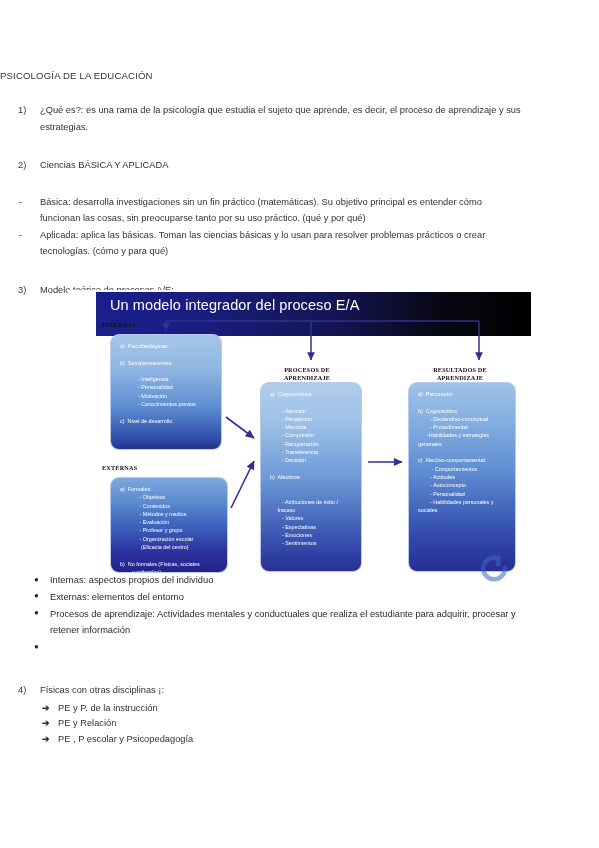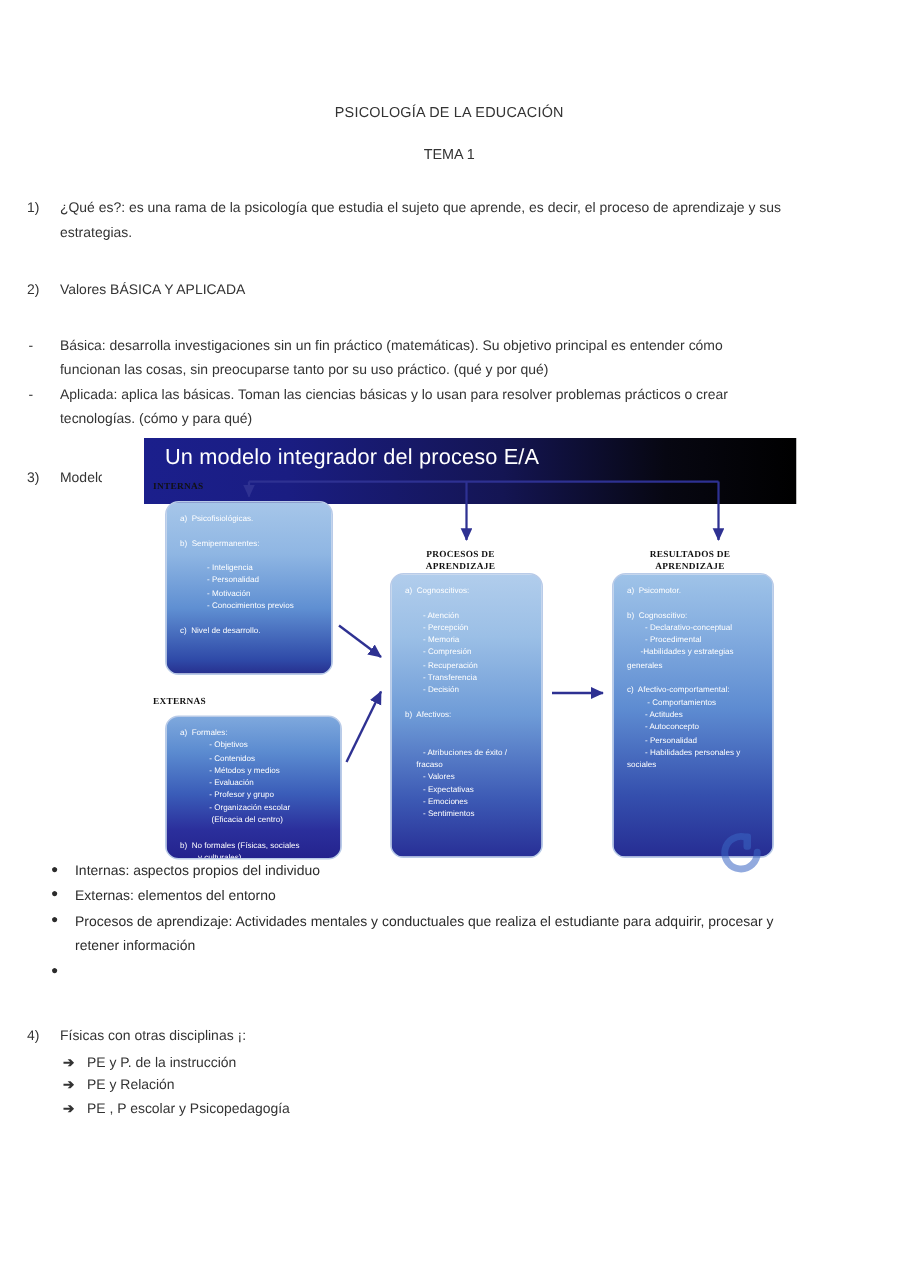--- a/index.html
+++ b/index.html
@@ -17,21 +17,20 @@
   }
 
   .page {
     position: absolute;
     inset: 0;
     padding: 0;
   }
 
   
   .doc-title {
-    text-align: center;
     font-size: 9.6px;
     letter-spacing: 0.15px;
     margin: 70px 0 0 0;
     color: #333;
   }
   .doc-subtitle {
     text-align: center;
     font-size: 9.6px;
     margin: 17px 0 0 0;
     color: #333;
@@ -213,30 +212,29 @@
     height: 30px;
     opacity: 0.55;
   }
 </style>
 </head>
 <body>
 
 <div class="page">
 
   <div class="doc-title">PSICOLOGÍA DE LA EDUCACIÓN</div>
-  <div class="doc-subtitle">TEMA 1</div>
 
   <div class="num-item block-1">
     <span class="num">1)</span>
     <span class="txt">¿Qué es?: es una rama de la psicología que estudia el sujeto que aprende, es decir, el proceso de aprendizaje y sus estrategias.</span>
   </div>
 
   <div class="num-item block-2">
     <span class="num">2)</span>
-    <span class="txt">Valores BÁSICA Y APLICADA</span>
+    <span class="txt">Ciencias BÁSICA Y APLICADA</span>
   </div>
 
   <ul class="dash-list">
     <li>
       <span class="dash">-</span>
       <span>Básica: desarrolla investigaciones sin un fin práctico (matemáticas). Su objetivo principal es entender cómo funcionan las cosas, sin preocuparse tanto por su uso práctico. (qué y por qué)</span>
     </li>
     <li>
       <span class="dash">-</span>
       <span>Aplicada: aplica las básicas. Toman las ciencias básicas y lo usan para resolver problemas prácticos o crear tecnologías. (cómo y para qué)</span>

